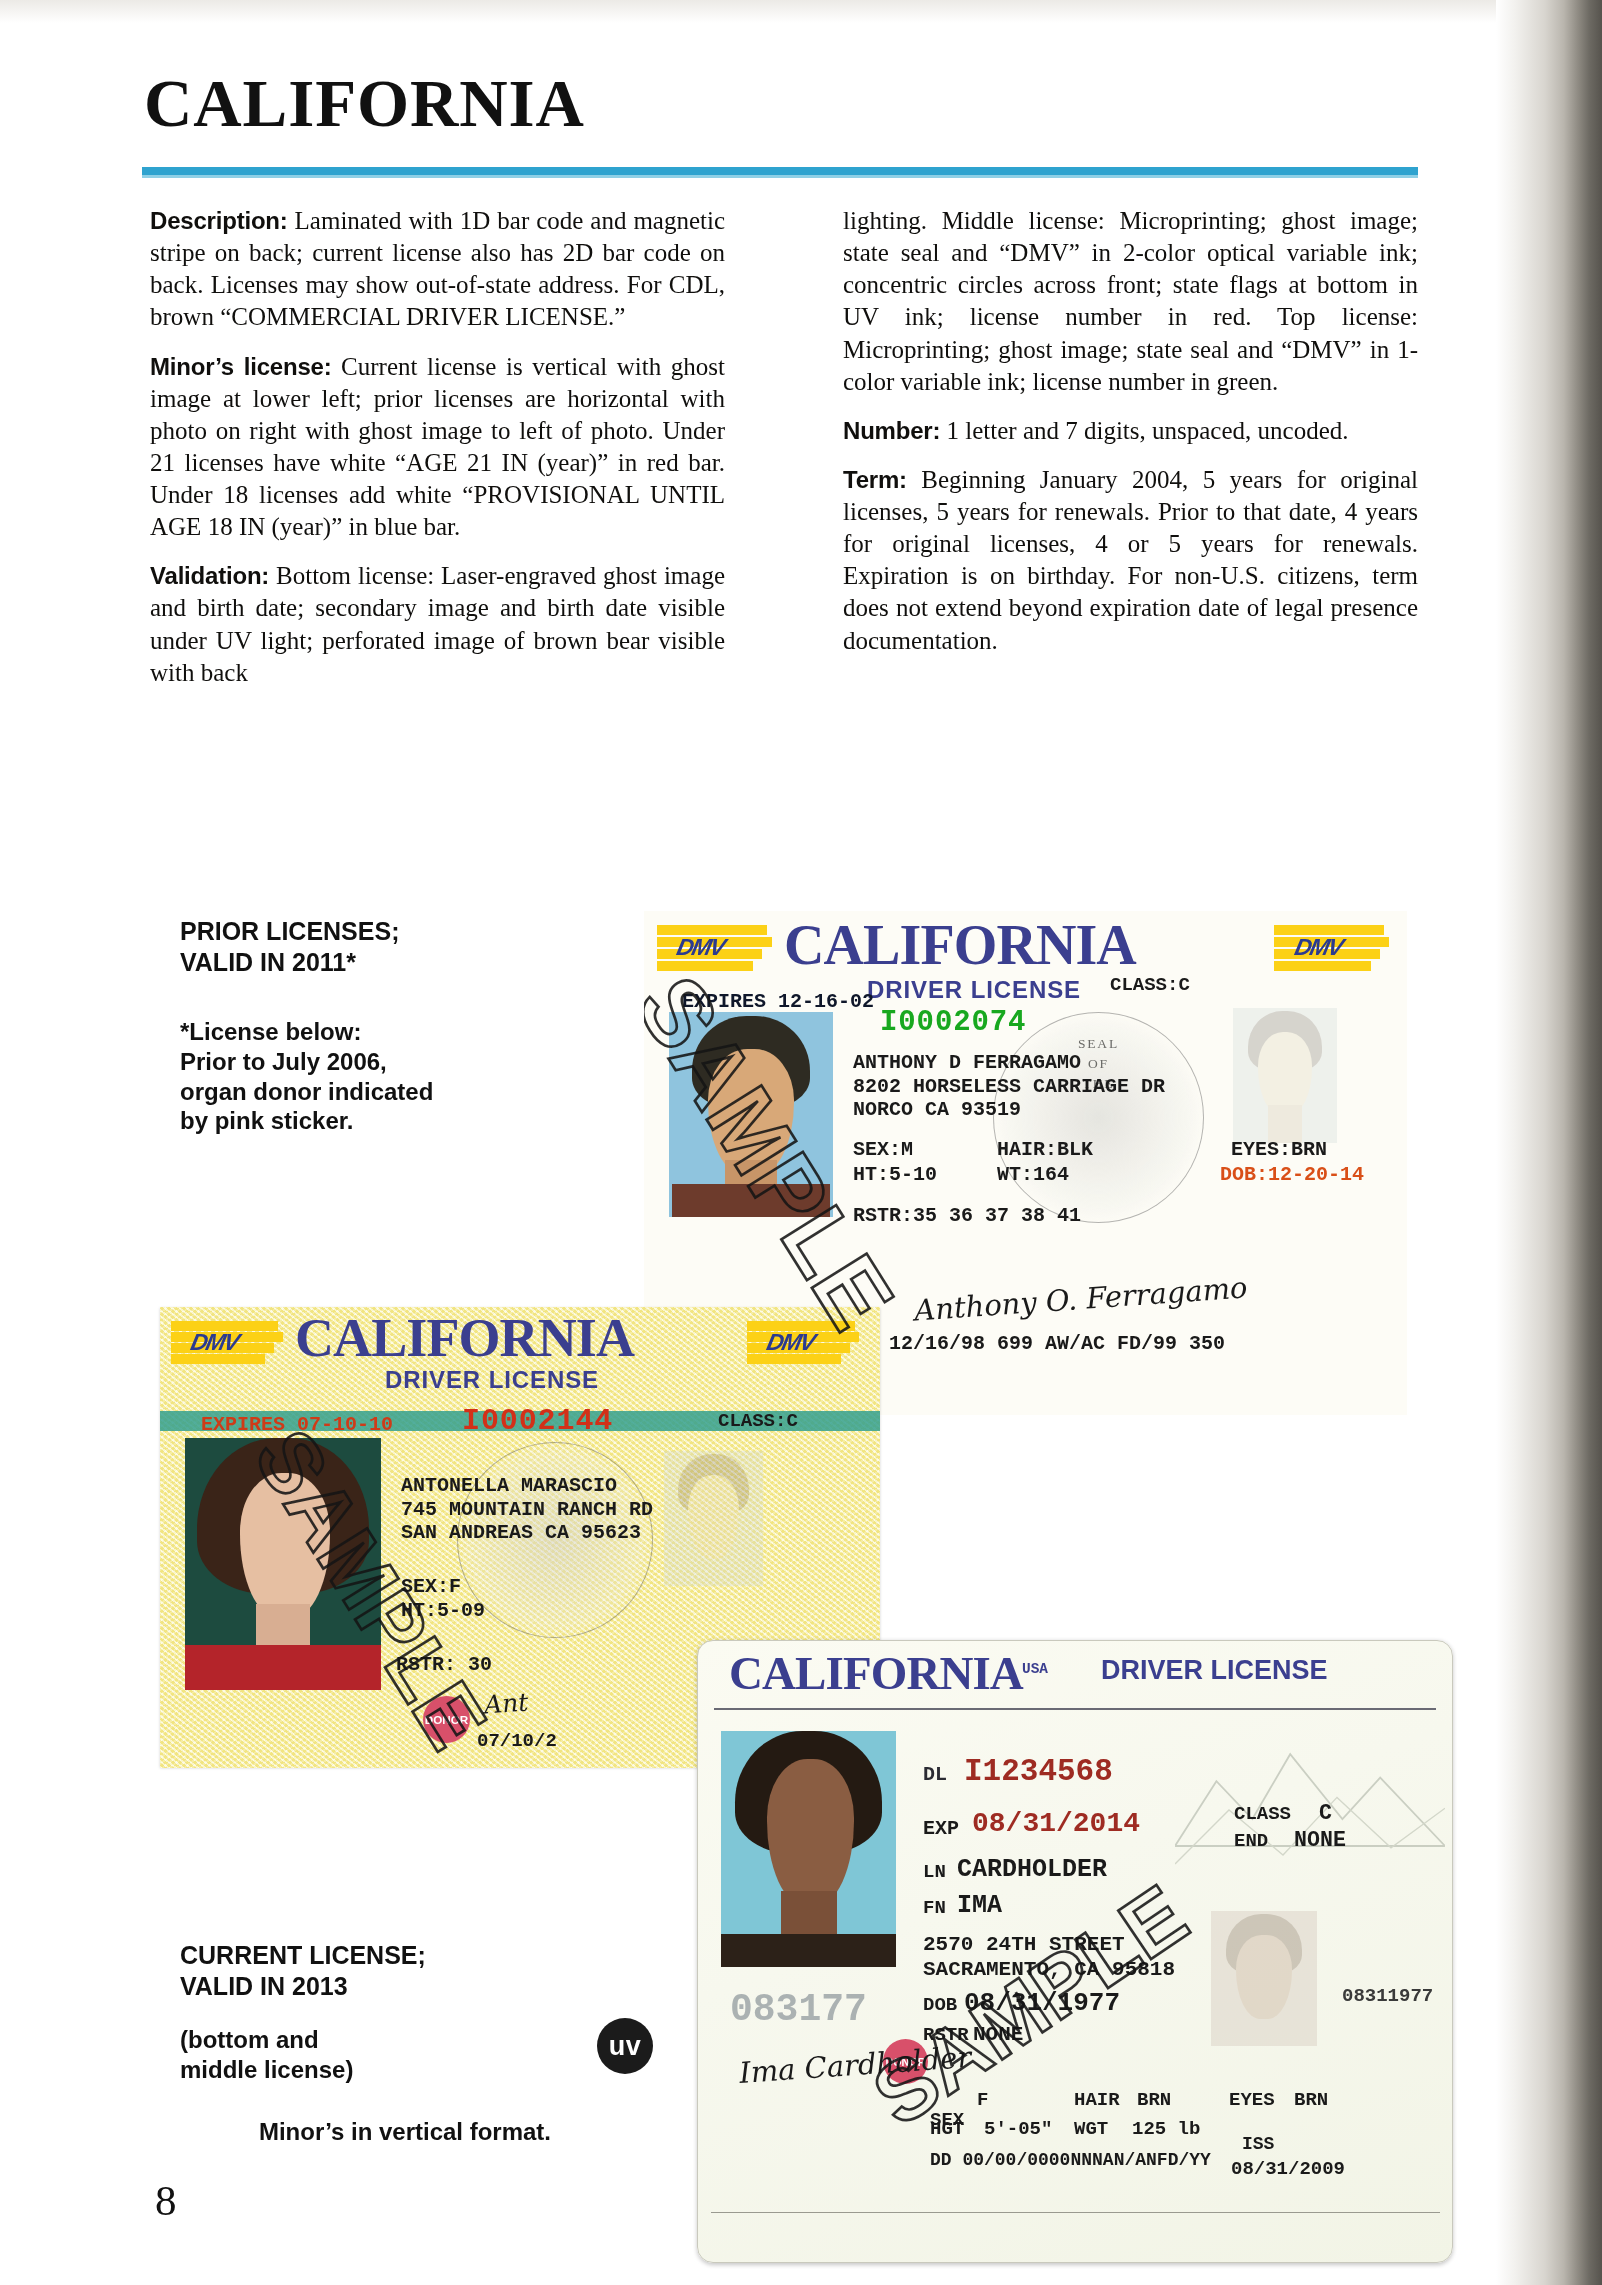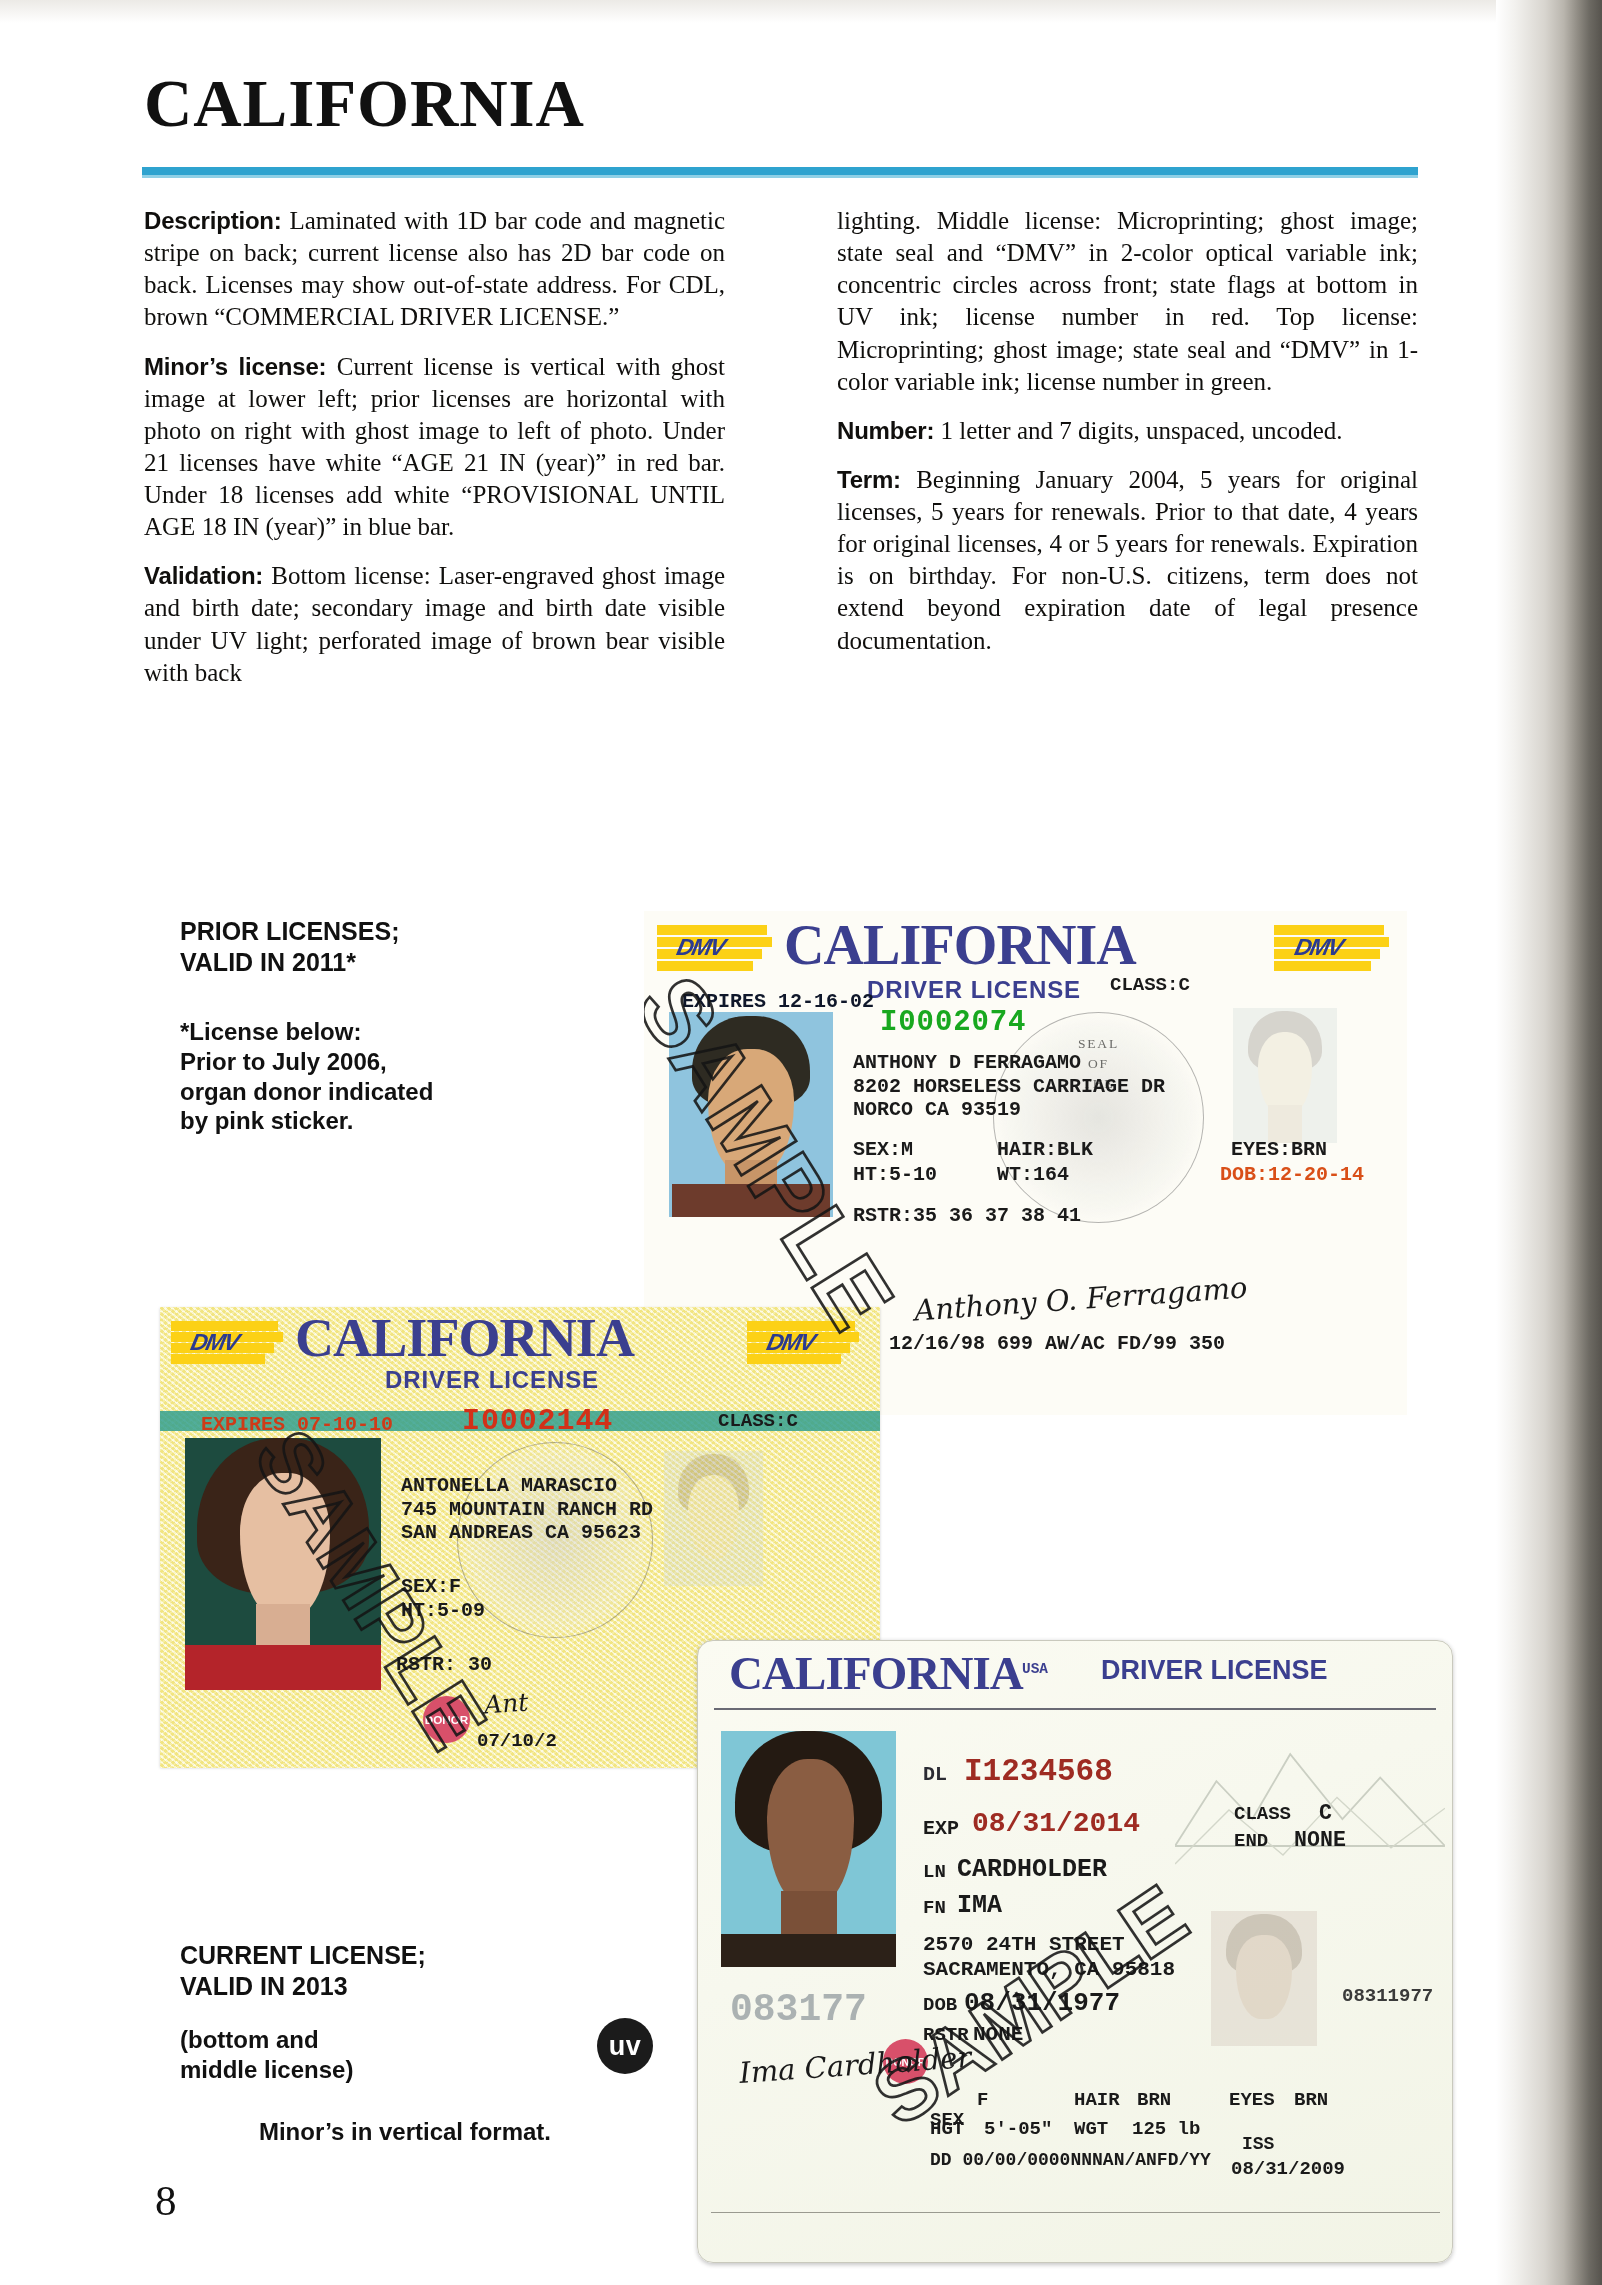--- a/index.html
+++ b/index.html
@@ -41,21 +41,21 @@
 
   
   .col{
     position:absolute; top:205px; width:583px;
     font-size:25px; line-height:1.285;
     text-align:justify; color:#100f0d;
     font-family:"Liberation Serif", serif;
   }
   .col.left{ left:142px; }
   .col.right{ left:835px; }
-  .col p{ margin:0 0 17px 2px; }
+  .col p{ margin:0 0 17px 8px; }
   .lbl{
     font-family:"Liberation Sans", sans-serif;
     font-weight:bold; font-size:24px; letter-spacing:-0.2px;
   }
 
   
   .callout{
     position:absolute;
     font-family:"Liberation Sans", sans-serif;
     font-weight:bold; color:#111;

